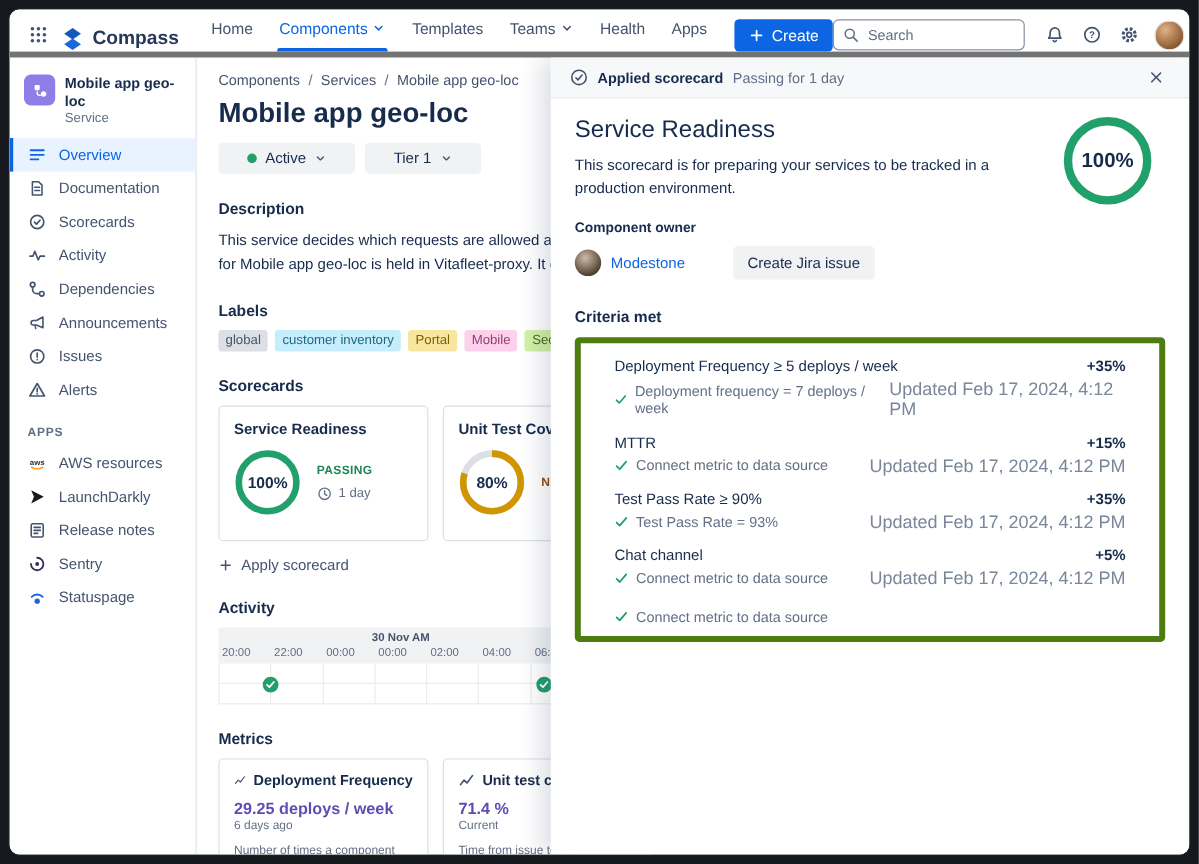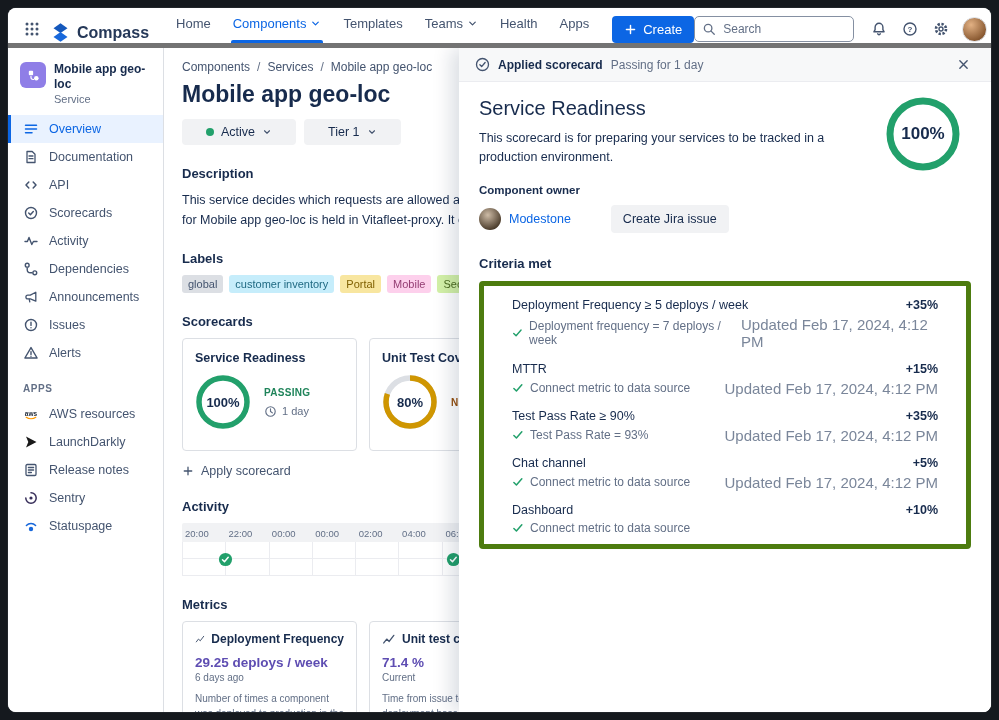--- a/index.html
+++ b/index.html
@@ -216,26 +216,20 @@
         <span>Overview</span>
       </div>
       <div class="side-item">
         <svg width="16" height="16" viewBox="0 0 16 16" fill="none" stroke="currentColor" stroke-width="1.3">
             <path d="M4 2.5h5.2l2.8 2.8v8.2H4z" stroke-linejoin="round"></path>
             <path d="M6 7h4M6 9.7h4" stroke-linecap="round"></path>
           </svg>
         <span>Documentation</span>
       </div>
       <div class="side-item">
-        <svg width="16" height="16" viewBox="0 0 16 16" fill="none" stroke="currentColor" stroke-width="1.5" stroke-linecap="round" stroke-linejoin="round">
-            <path d="M5.8 5L3 8l2.8 3M10.2 5L13 8l-2.8 3"></path>
-          </svg>
-        <span>API</span>
-      </div>
-      <div class="side-item">
         <svg width="16" height="16" viewBox="0 0 16 16" fill="none" stroke="currentColor" stroke-width="1.4">
             <circle cx="8" cy="8" r="5.5"></circle>
             <path d="M5.7 8.1l1.7 1.7 2.9-3.3" stroke-linecap="round" stroke-linejoin="round"></path>
           </svg>
         <span>Scorecards</span>
       </div>
       <div class="side-item">
         <svg width="16" height="16" viewBox="0 0 16 16" fill="none" stroke="currentColor" stroke-width="1.4" stroke-linecap="round" stroke-linejoin="round">
             <path d="M2 8.5h2.4L6 4.5l2.8 7 1.6-3H14"></path>
           </svg>
@@ -389,20 +383,21 @@
         <div class="apply-link">
           <svg width="12" height="12" viewBox="0 0 16 16">
               <path d="M8 3v10M3 8h10" stroke="#44546F" stroke-width="1.7" stroke-linecap="round"></path>
             </svg>
           <span>Apply scorecard</span>
         </div>
 
         <div class="sec-heading">Activity</div>
         <div class="timeline">
           <div class="tl-head">
+            <div class="tl-date">30 Nov AM</div>
             <div class="tl-times">
               <span>20:00</span>
               <span>22:00</span>
               <span>00:00</span>
               <span>00:00</span>
               <span>02:00</span>
               <span>04:00</span>
               <span>06:00</span>
             </div>
           </div>
@@ -548,24 +543,20 @@
             <div class="crit-bottom">
               <svg width="12" height="12" viewBox="0 0 16 16">
                   <path d="M2.5 8.6l3.4 3.4 7.2-8.4" stroke="#22A06B" stroke-width="2" fill="none" stroke-linecap="round" stroke-linejoin="round"></path>
                 </svg>
               <span class="crit-detail">Connect metric to data source</span>
               <span class="crit-updated">Updated Feb 17, 2024, 4:12 PM</span>
             </div>
           </div>
 
           <div class="crit-row">
-            <div class="crit-top">
-              <span class="crit-name">Dashboard</span>
-              <span class="crit-weight">+10%</span>
-            </div>
             <div class="crit-bottom">
               <svg width="12" height="12" viewBox="0 0 16 16">
                   <path d="M2.5 8.6l3.4 3.4 7.2-8.4" stroke="#22A06B" stroke-width="2" fill="none" stroke-linecap="round" stroke-linejoin="round"></path>
                 </svg>
               <span class="crit-detail">Connect metric to data source</span>
               <span class="crit-updated"></span>
             </div>
           </div>
 
         </div>

